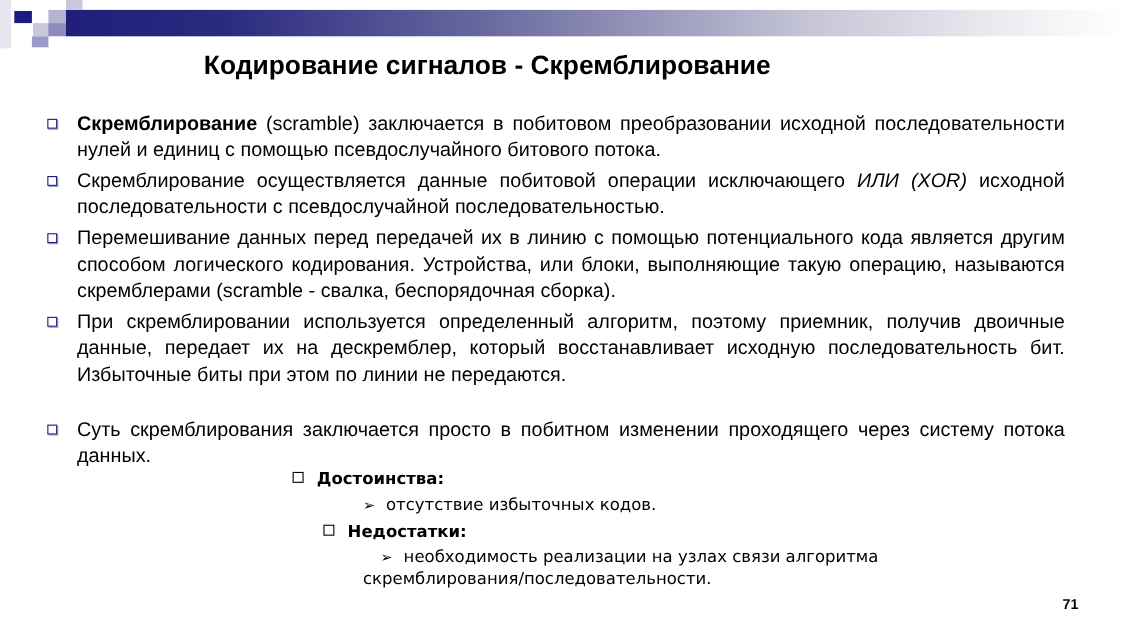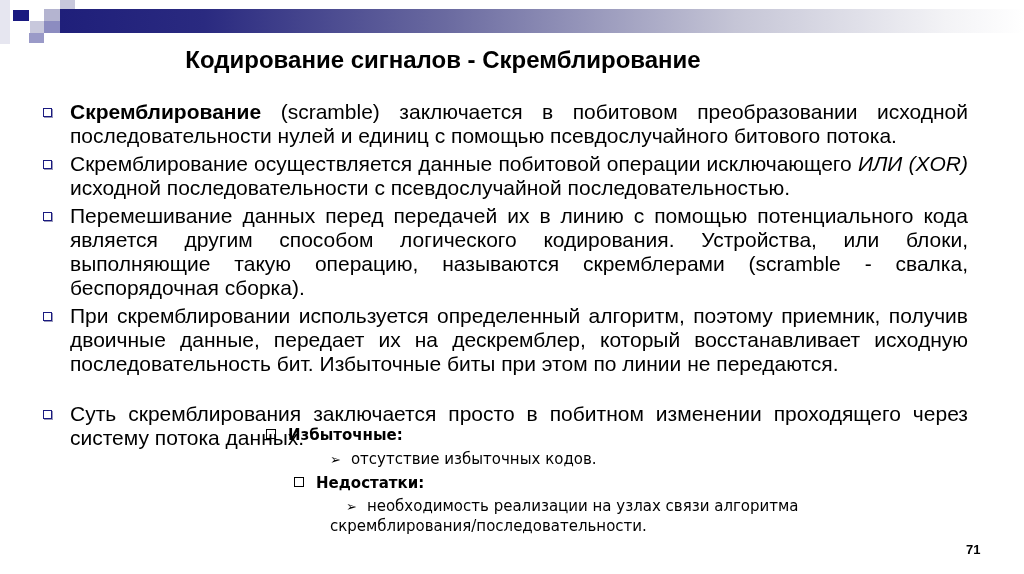--- a/index.html
+++ b/index.html
@@ -2,21 +2,21 @@
 <html><head>
   <meta charset="utf-8">
   <style>
     html, body { margin:0; padding:0; }
     body { width:1024px; height:574px; background:#ffffff; position:relative; overflow:hidden; font-family:"Liberation Sans", sans-serif; color:#000; }
     .topbar { position:absolute; left:60px; top:9px; width:964px; height:24px;
       background:linear-gradient(to right, #1f1f7a 0%, #2a2a80 15%, #6a6aa0 40%, #c5c5d6 70%, #f3f3f6 92%, #ffffff 100%); }
     .sq { position:absolute; }
     .title { position:absolute; left:0; top:44px; width:886px; text-align:center; font-weight:bold; font-size:24px; line-height:32px; }
     .bullets { position:absolute; left:40px; top:100px; width:928px; }
-    .bullet { position:relative; padding-left:30px; font-size:21px; line-height:24px; text-align:justify; margin-bottom:4px; }
+    .bullet { position:relative; padding-left:30px; font-size:18px; line-height:24px; text-align:justify; margin-bottom:4px; }
     .bullet .box { position:absolute; left:3px; top:8px; width:7px; height:7px; border:1px solid #1a1a80; box-shadow:1px 1px 0 #9999bb; background:#fff; }
     .gap { height:22px; }
     .sub { position:absolute; left:266px; font-size:15px; line-height:20px; font-family:"DejaVu Sans", sans-serif; }
     .sub .sbox { display:inline-block; width:8px; height:8px; border:1.5px solid #000; margin-right:12px; vertical-align:1px; }
     .sub b { font-weight:bold; }
     .subitem { position:absolute; font-size:15px; line-height:20px; font-family:"DejaVu Sans", sans-serif; }
     .pagenum { position:absolute; left:966px; top:542px; font-size:13px; font-weight:bold; }
   </style>
 </head>
 <body>
@@ -50,21 +50,21 @@
     <span>При скремблировании используется определенный алгоритм, поэтому приемник, получив двоичные данные, передает их на дескремблер, который восстанавливает исходную последовательность бит. Избыточные биты при этом по линии не передаются.</span>
   </div>
   <div class="gap"></div>
   <div class="bullet">
     <span class="box"></span>
     <span>Суть скремблирования заключается просто в побитном изменении проходящего через систему потока данных.</span>
   </div>
 </div>
 
 <div class="sub" style="top:425px;">
-  <span class="sbox"></span><b>Избыточные:</b>
+  <span class="sbox"></span><b>Достоинства:</b>
 </div>
 <div class="subitem" style="left:330px;top:449px;text-align:right;">
   <span style="margin-right:10px;font-size:13px;">➢</span><span>отсутствие избыточных кодов.</span>
 </div>
 
 <div class="sub" style="top:473px;padding-left:28px;">
   <span class="sbox"></span><b>Недостатки:</b>
 </div>
 <div class="subitem" style="left:346px;top:496px;">
   <span style="margin-right:10px;font-size:13px;">➢</span><span>необходимость реализации на узлах связи алгоритма</span>

